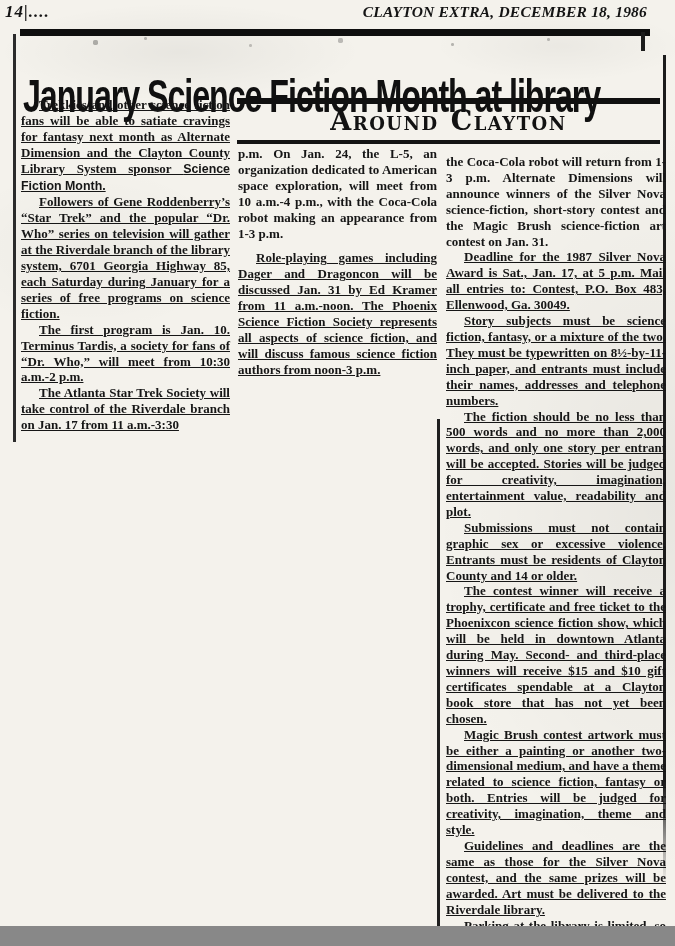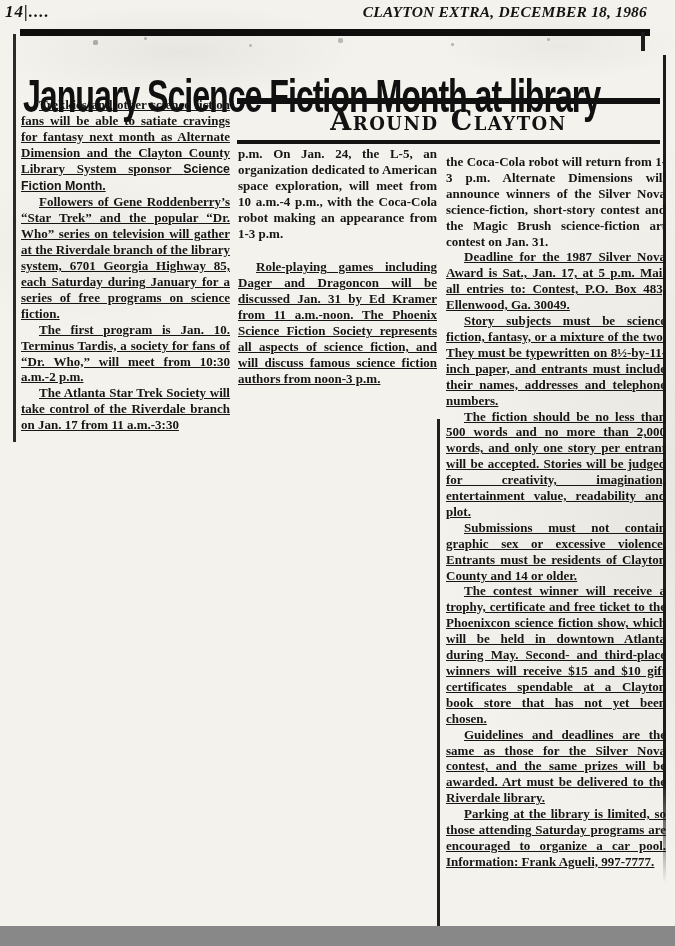--- a/index.html
+++ b/index.html
@@ -67,21 +67,21 @@
   .banner .cap{font-size:27px;line-height:27px;}
   .banner .rest{font-size:18px;line-height:20px;}
   
   .col{
     position:absolute;
     font-size:13px;line-height:15.9px;font-weight:700;
     text-align:justify;color:#161616;
   }
   .col .para{margin:0;}
   .col .para.indent{text-indent:18px;text-decoration:underline;}
-  .col-2 .para + .para{margin-top:18px;}
+  .col-2 .para + .para{margin-top:9px;}
   .col-1{left:21px;top:97px;width:209px;}
   .col-2{left:238px;top:146px;width:199px;}
   .col-3{left:446px;top:154px;width:220px;}
   .bold-run{font-family:"Liberation Sans", sans-serif;font-size:12.4px;font-weight:700;}
   .col-divider{position:absolute;left:437px;top:419px;width:3px;height:527px;background:#1f1f1f;}
   .bottom-rule{position:absolute;left:443px;top:937px;width:232px;height:4px;background:#161616;}
 </style>
 </head>
 <body>
 
@@ -117,20 +117,21 @@
       <p class="para"><span>p.m. On Jan. 24, the L-5, an organization dedicated to American space exploration, will meet from 10 a.m.-4 p.m., with the Coca-Cola robot making an appearance from 1-3 p.m.</span></p>
       <p class="para indent"><span>Role-playing games including Dager and Dragoncon will be discussed Jan. 31 by Ed Kramer from 11 a.m.-noon. The Phoenix Science Fiction Society represents all aspects of science fiction, and will discuss famous science fiction authors from noon-3 p.m.</span></p>
     </div>
   <div class="col col-3">
       <p class="para"><span>the Coca-Cola robot will return from 1-3 p.m. Alternate Dimensions will announce winners of the Silver Nova science-fiction, short-story contest and the Magic Brush science-fiction art contest on Jan. 31.</span></p>
       <p class="para indent"><span>Deadline for the 1987 Silver Nova Award is Sat., Jan. 17, at 5 p.m. Mail all entries to: Contest, P.O. Box 483, Ellenwood, Ga. 30049.</span></p>
       <p class="para indent"><span>Story subjects must be science fiction, fantasy, or a mixture of the two. They must be typewritten on 8½-by-11-inch paper, and entrants must include their names, addresses and telephone numbers.</span></p>
       <p class="para indent"><span>The fiction should be no less than 500 words and no more than 2,000 words, and only one story per entrant will be accepted. Stories will be judged for creativity, imagination, entertainment value, readability and plot.</span></p>
       <p class="para indent"><span>Submissions must not contain graphic sex or excessive violence. Entrants must be residents of Clayton County and 14 or older.</span></p>
       <p class="para indent"><span>The contest winner will receive a trophy, certificate and free ticket to the Phoenixcon science fiction show, which will be held in downtown Atlanta during May. Second- and third-place winners will receive $15 and $10 gift certificates spendable at a Clayton book store that has not yet been chosen.</span></p>
+      <p class="para indent"><span>Magic Brush contest artwork must be either a painting or another two-dimensional medium, and have a theme related to science fiction, fantasy or both. Entries will be judged for creativity, imagination, theme and style.</span></p>
       <p class="para indent"><span>Guidelines and deadlines are the same as those for the Silver Nova contest, and the same prizes will be awarded. Art must be delivered to the Riverdale library.</span></p>
       <p class="para indent"><span>Parking at the library is limited, so those attending Saturday programs are encouraged to organize a car pool. Information: Frank Agueli, 997-7777.</span></p>
     </div>
 
   <div class="col-divider"></div>
   <div class="bottom-rule"></div>
 
 </div>
 
 </body></html>

